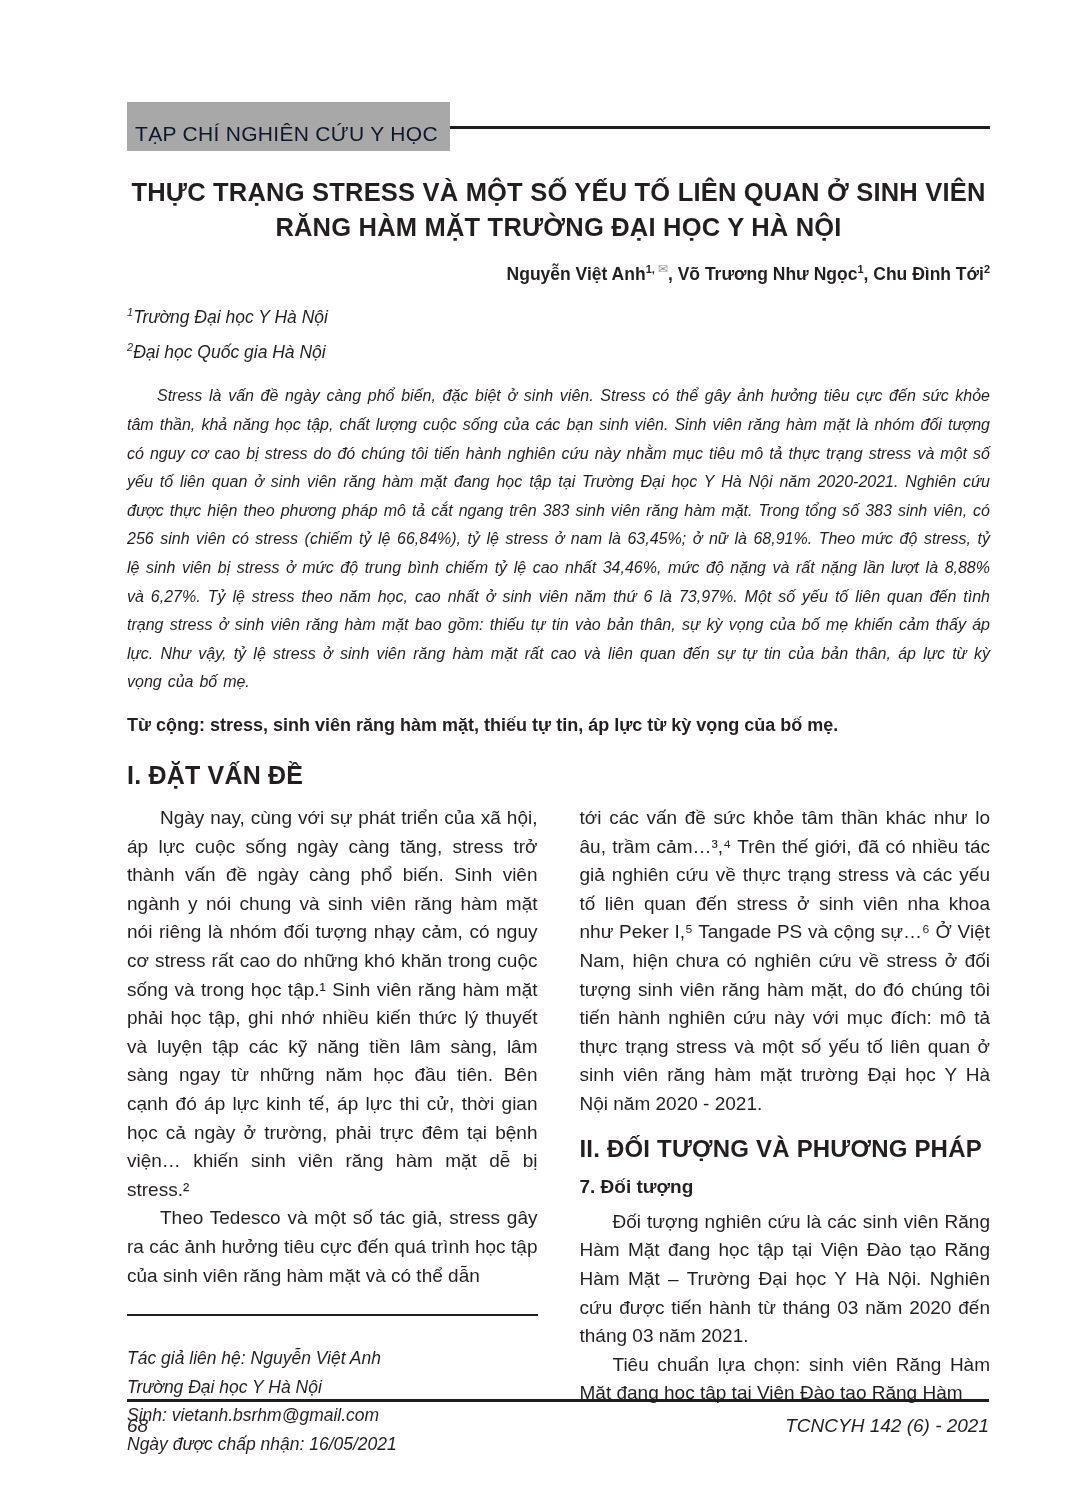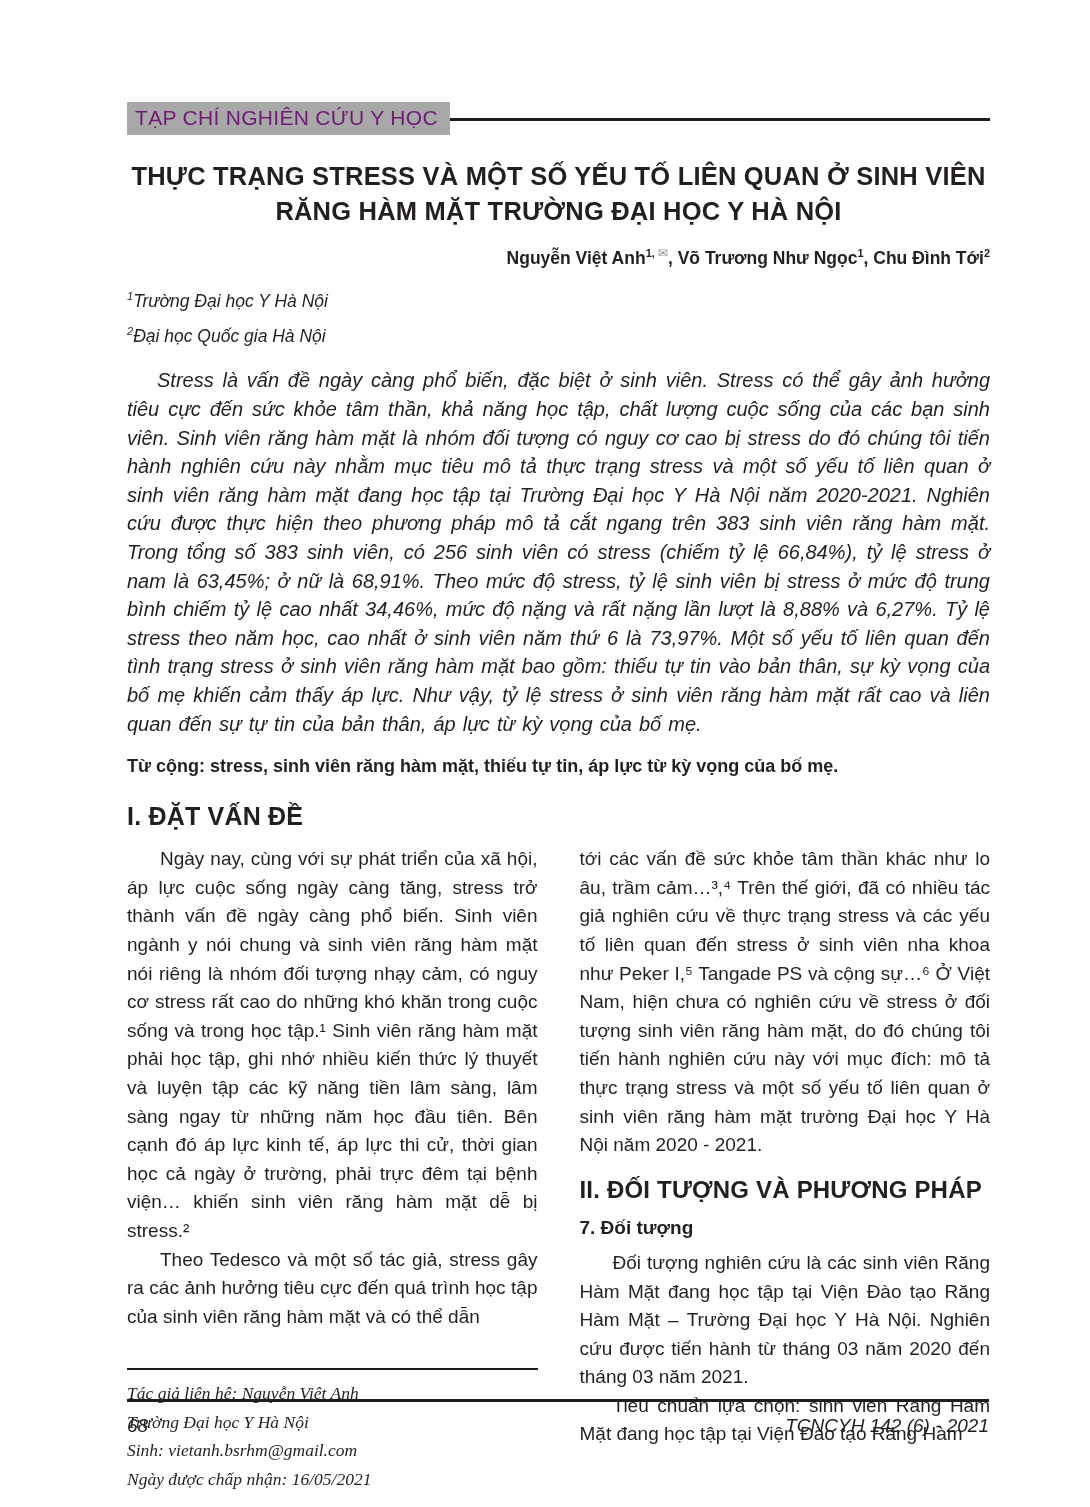--- a/index.html
+++ b/index.html
@@ -20,24 +20,24 @@
     overflow: hidden;
   }
   
   .journal-bar {
     display: flex;
     align-items: center;
     width: 100%;
   }
   .journal-label {
     background: #a8a8a8;
-    color: #701a75;
+    color: #0f172a;
     font-size: 21px;
     line-height: 31px;
-    padding: 0 12px 2px 8px;
+    padding: 16px 12px 2px 8px;
     white-space: nowrap;
     letter-spacing: 0.3px;
   }
   .journal-rule {
     flex: 1;
     height: 3px;
     background: #1d1d1d;
     margin-top: 2px;
   }
   
@@ -63,21 +63,21 @@
     margin-top: 12px;
     font-style: italic;
     font-size: 17.5px;
     line-height: 30px;
   }
   .affiliations sup { font-size: 11px; }
   
   .abstract {
     margin-top: 16px;
     font-style: italic;
-    font-size: 20px;
+    font-size: 16px;
     line-height: 28.6px;
     text-align: justify;
     text-indent: 30px;
     word-spacing: 1.5px;
   }
   .keywords {
     margin-top: 14px;
     font-weight: bold;
     font-size: 18px;
     line-height: 28px;
@@ -106,28 +106,27 @@
   .col p { margin: 0; text-indent: 33px; }
   .col p.no-indent { text-indent: 0; }
   .col .section-heading { font-size: 24px; margin-top: 16px; }
   .subsection-heading {
     font-weight: bold;
     font-size: 19px;
     margin: 10px 0 6px 0;
   }
   
   .correspondence {
-    margin-top: 37px;
+    margin-top: 24px;
     border-top: 2px solid #231f20;
-    padding-top: 9px;
+    padding-top: 28px;
     font-style: italic;
     font-size: 17.5px;
     line-height: 28.5px;
     text-align: left;
-    font-family: Liberation Serif, serif;
   }
   
   .page-footer {
     position: absolute;
     left: 127px;
     right: 101px;
     top: 1399px;
     border-top: 3px solid #1d1d1d;
     display: flex;
     justify-content: space-between;

